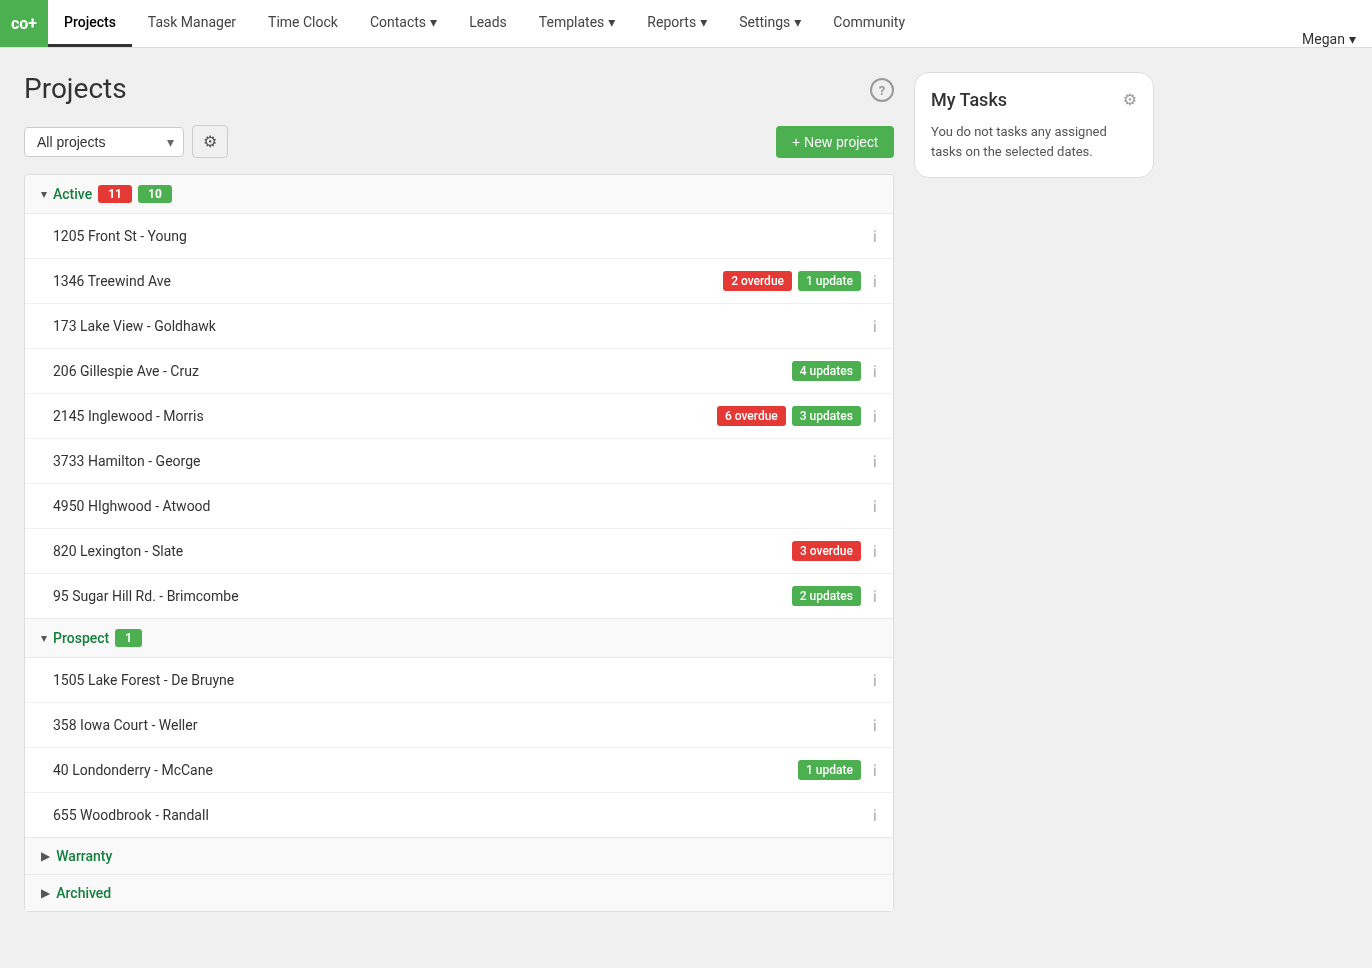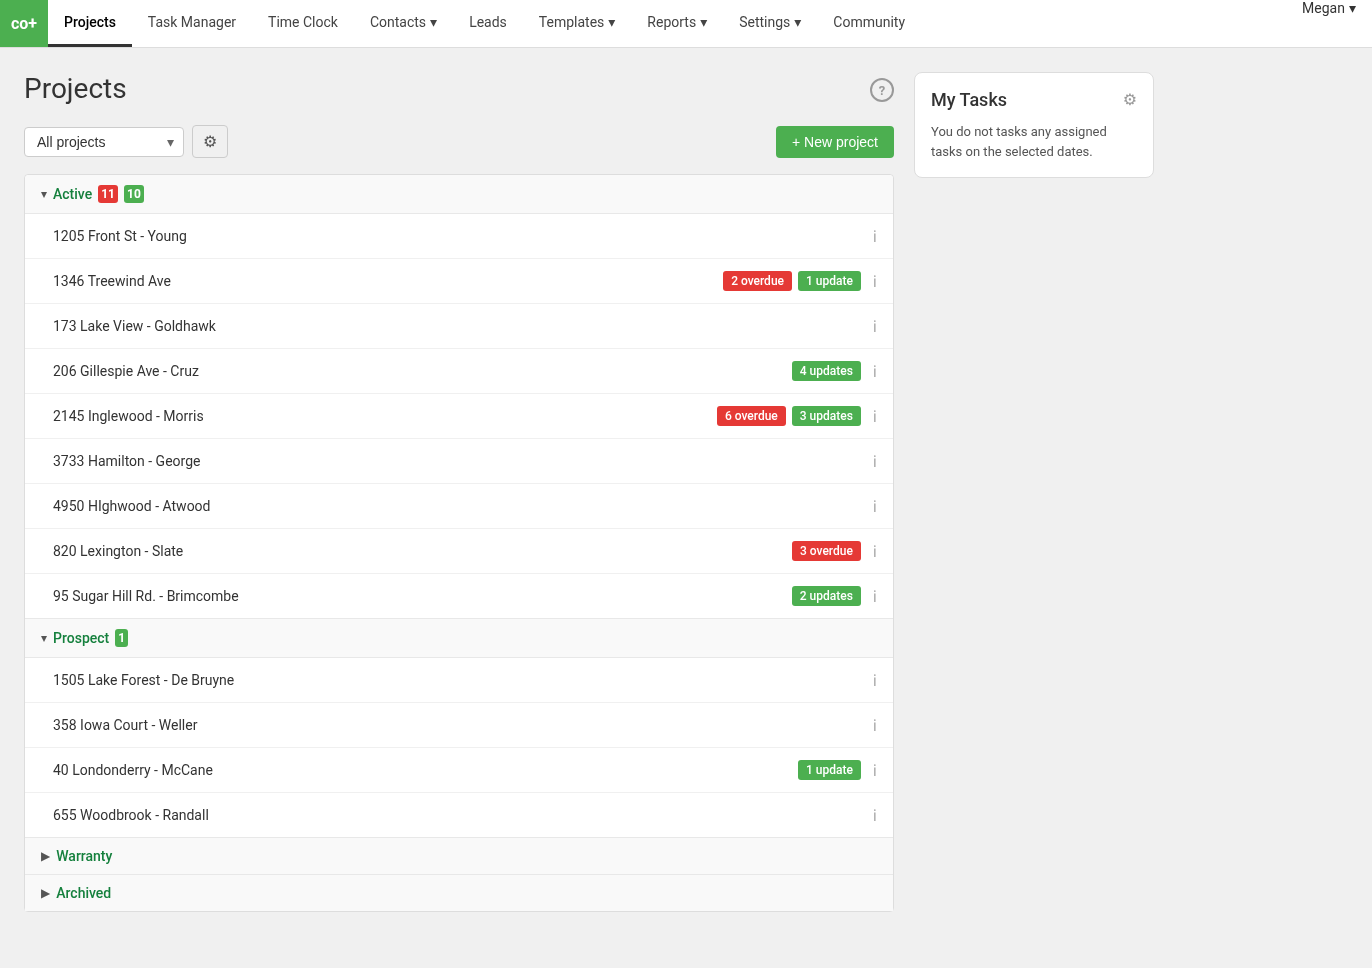--- a/index.html
+++ b/index.html
@@ -41,21 +41,21 @@
       white-space: nowrap;
       gap: 4px;
     }
     .nav-item.active {
       color: #000;
       border-bottom: 3px solid #333;
       font-weight: 500;
     }
     .nav-right {
       display: flex;
-      align-items: flex-start;
+      align-items: flex-end;
       padding: 0 16px;
       gap: 4px;
       cursor: pointer;
     }
     .nav-right span { font-size: 14px; }
 
     
     .main-layout {
       display: flex;
       padding: 24px 24px 0 24px;
@@ -160,21 +160,21 @@
       padding: 10px 16px;
       cursor: pointer;
       gap: 6px;
       background: #f9f9f9;
       border-bottom: 1px solid #e8e8e8;
     }
     .section-header:first-child { border-radius: 4px 4px 0 0; }
     .chevron { color: #555; font-size: 12px; }
     .section-label { font-size: 14px; font-weight: 500; color: #15803d; }
     .badge {
-      padding: 2px 3px;
+      padding: 2px 10px;
       border-radius: 3px;
       font-size: 12px;
       font-weight: bold;
       color: #fff;
     }
     .badge-red { background: #e53935; }
     .badge-green { background: #4caf50; }
 
     .project-row {
       display: flex;
@@ -201,21 +201,21 @@
     }
     .chevron-right { color: #555; font-size: 12px; }
 
     
     .right-panel {
       width: 240px;
       min-width: 220px;
     }
     .my-tasks-card {
       background: #fff;
-      border-radius: 8px;
+      border-radius: 15px;
       border: 1px solid #ddd;
       padding: 16px;
     }
     .my-tasks-header {
       display: flex;
       align-items: center;
       justify-content: space-between;
       margin-bottom: 12px;
     }
     .my-tasks-title {

